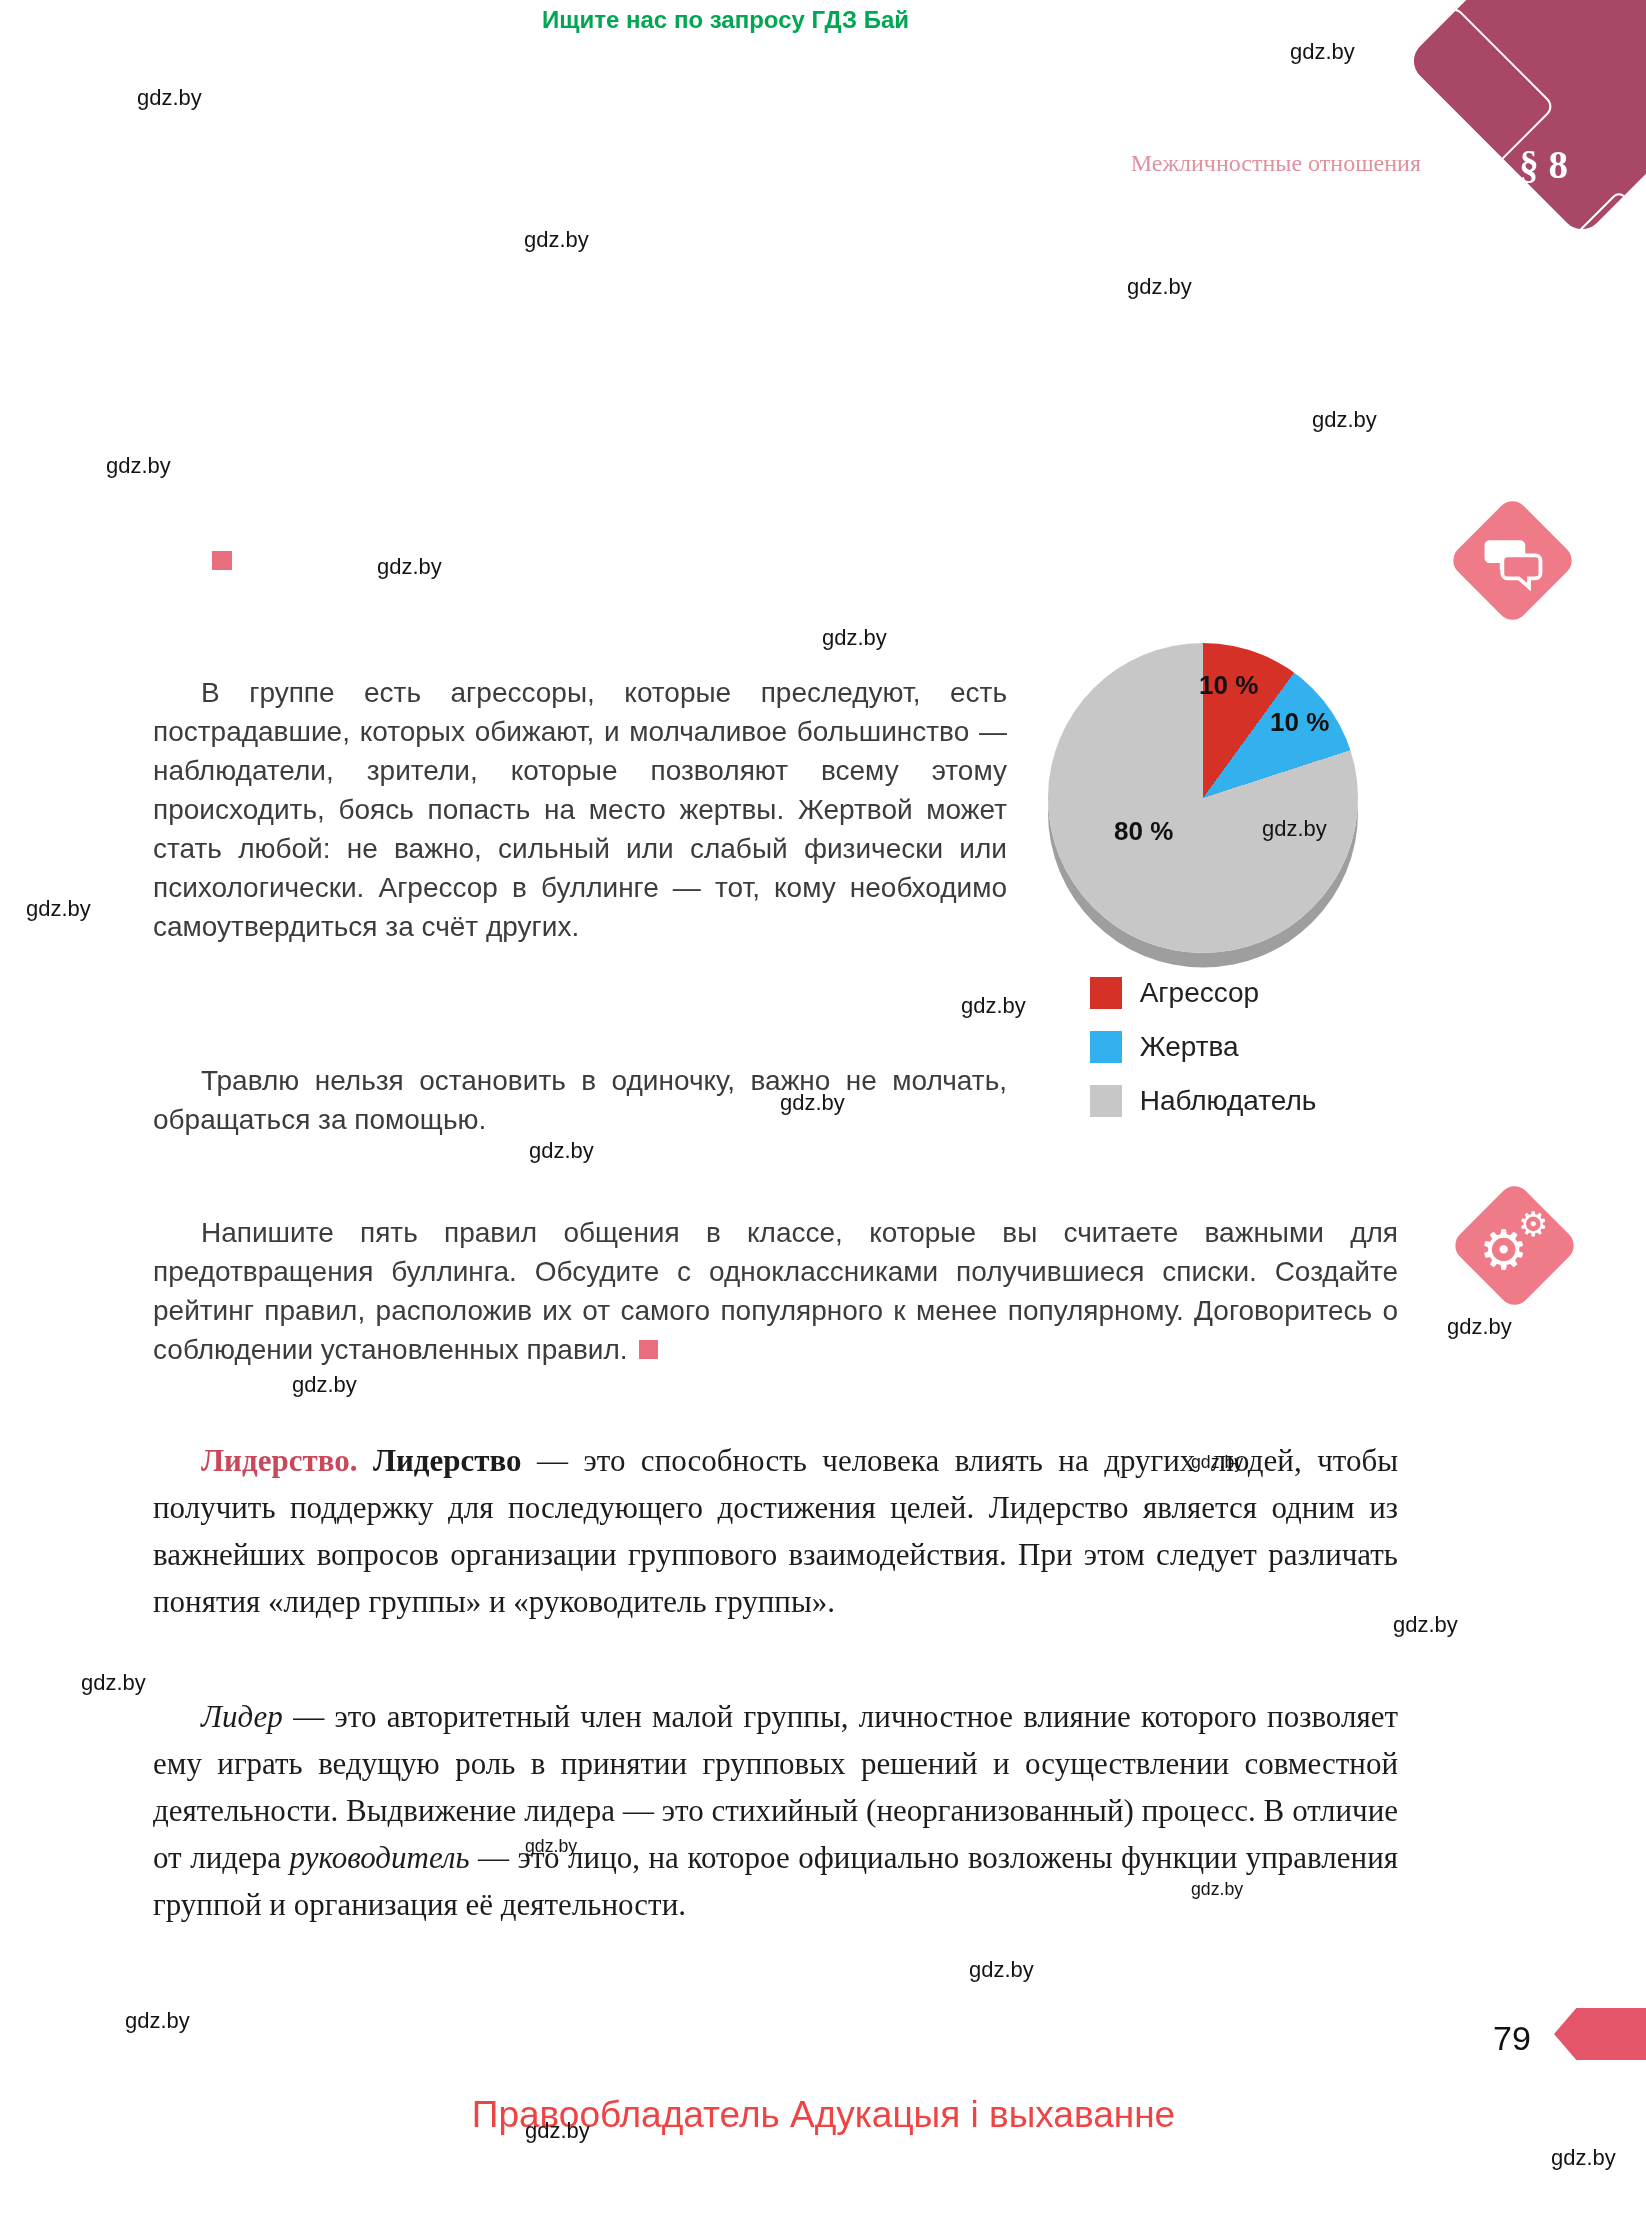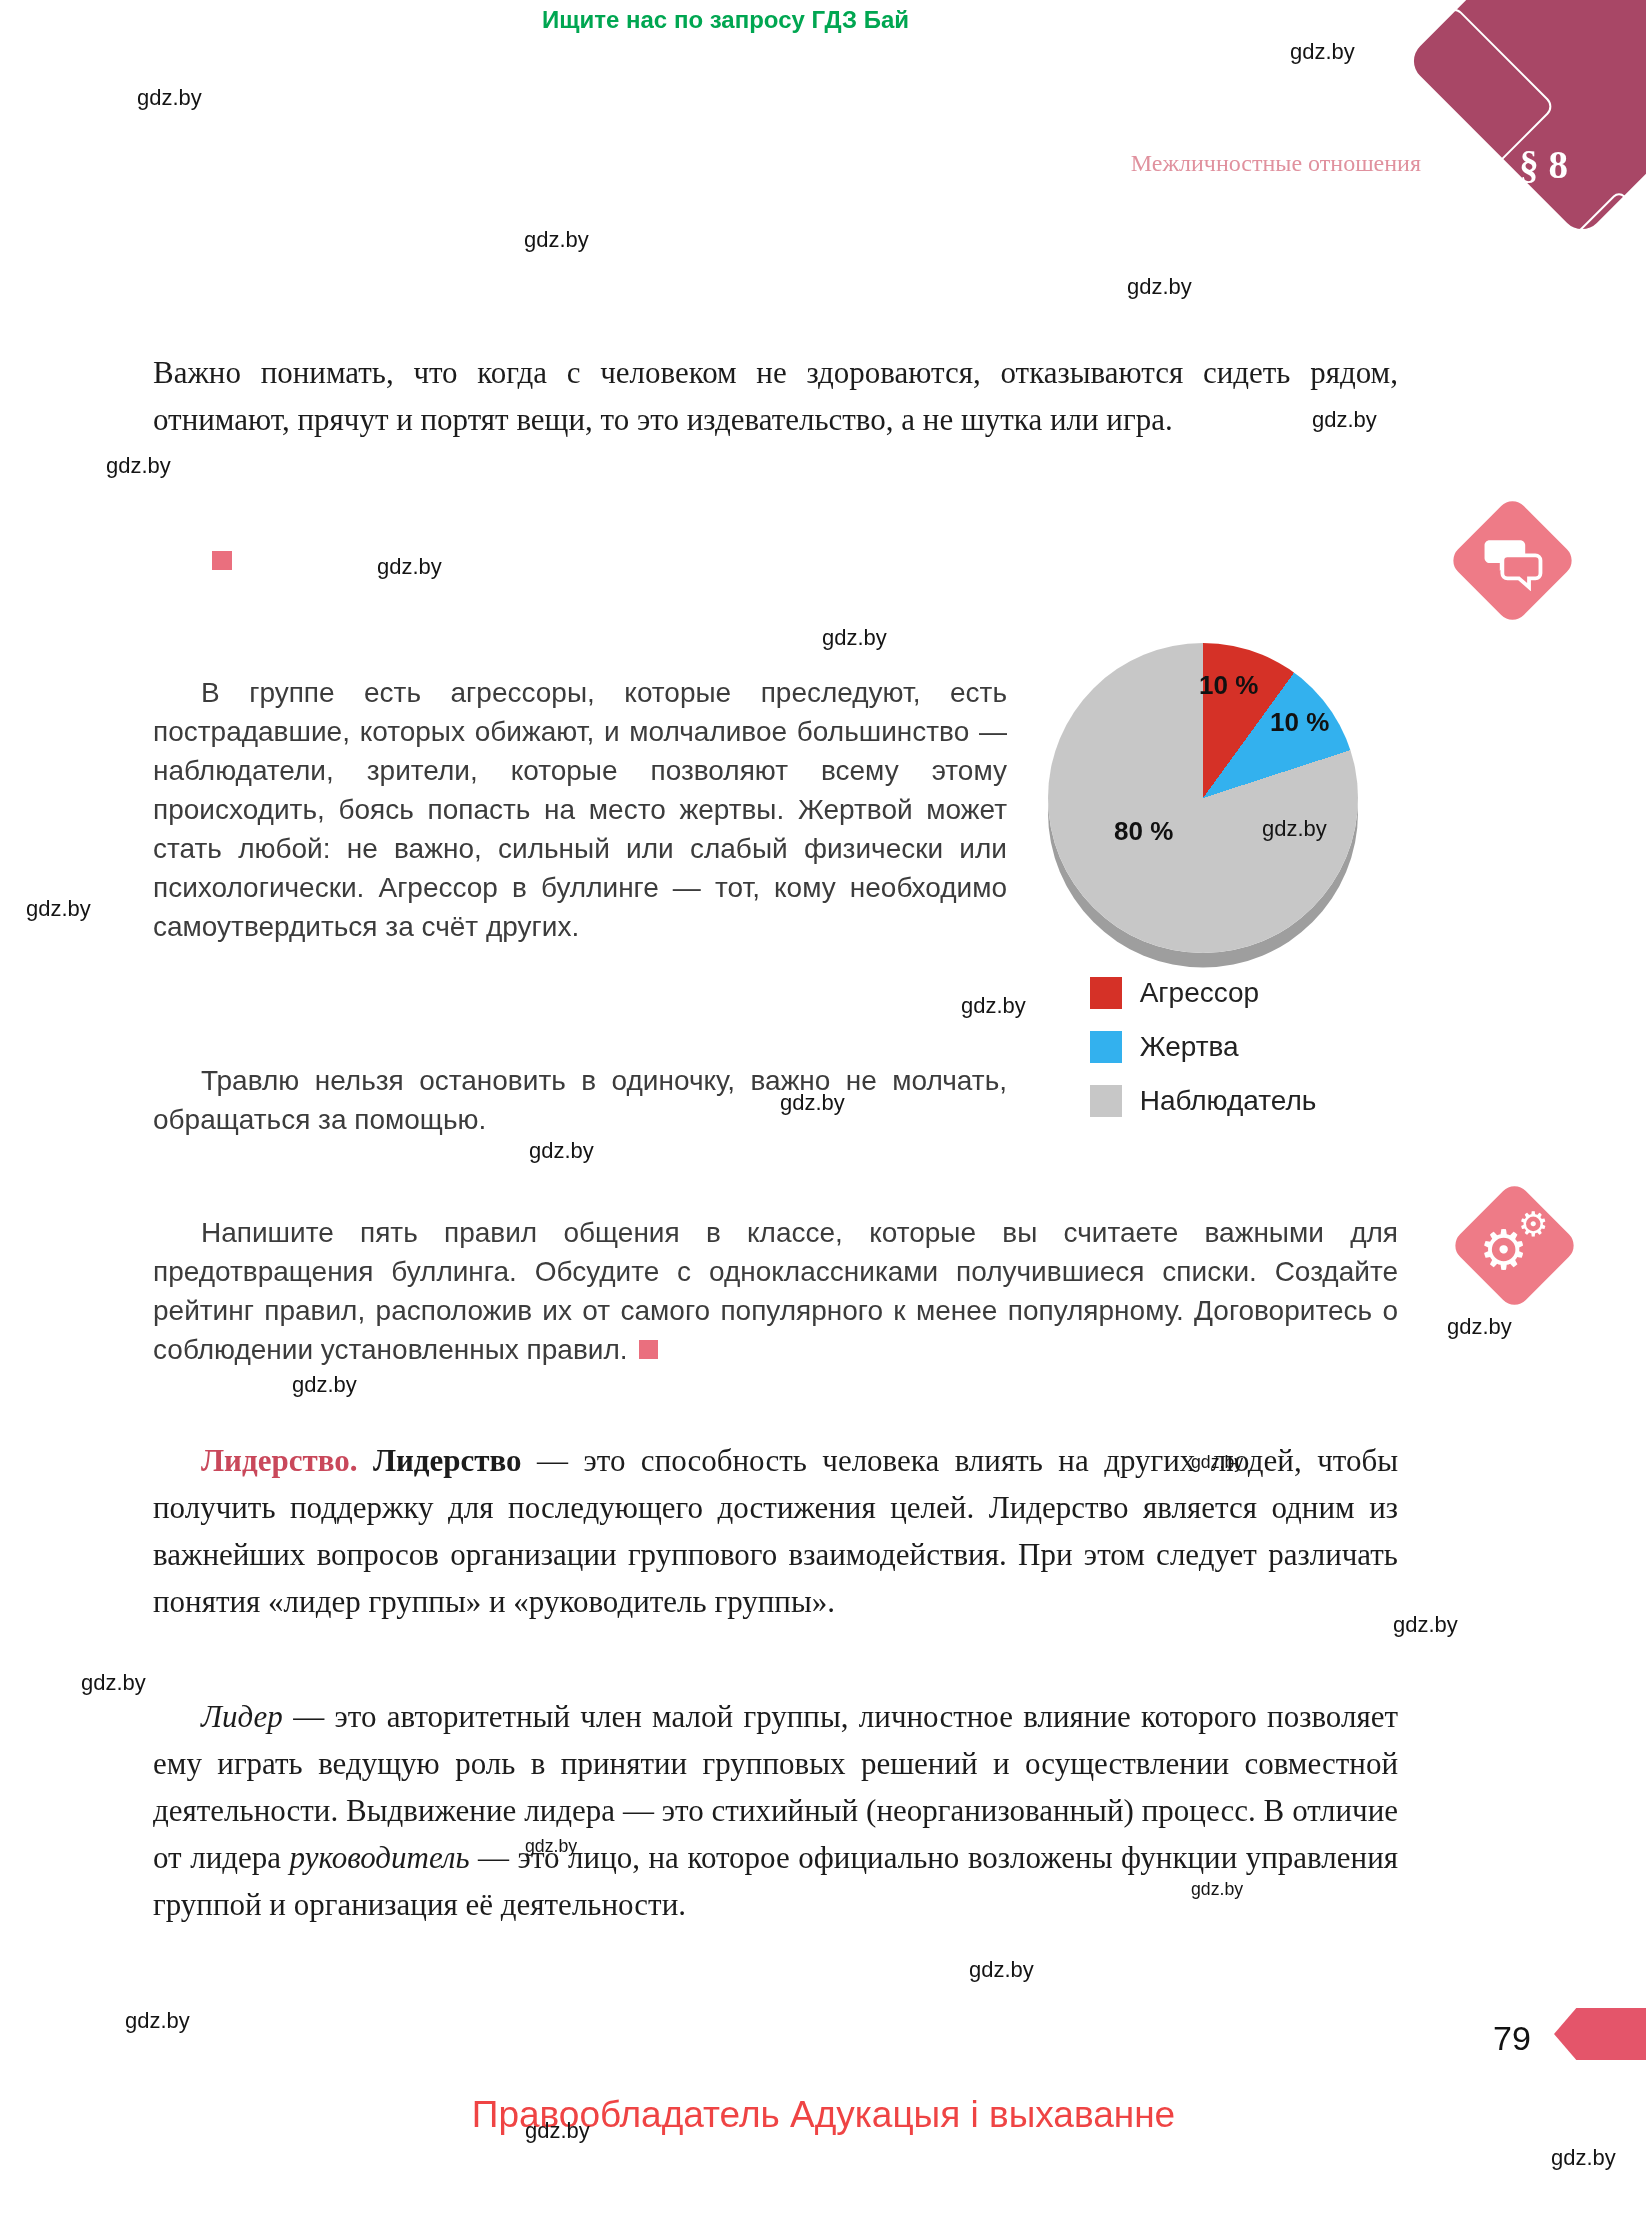--- a/index.html
+++ b/index.html
@@ -67,23 +67,20 @@
 
   <div class="corner">
     <div class="d-big"></div>
     <div class="d-out"></div>
     <div class="d-out2"></div>
     <div class="badge">§ 8</div>
   </div>
 
   <div class="section-title">Межличностные отношения</div>
 
-  <p class="para serif w-full" style="top:318px">
-    <span>Важно понимать, что когда с человеком не здороваются, отказываются сидеть рядом, отнимают, прячут и портят вещи, то это издевательство, а не шутка или игра.</span>
-  </p>
 
   <p class="para sans ind" style="top:513px;width:870px">
     <span class="marker"></span>
   </p>
 
   <div class="icon-diamond" style="left:1466px;top:514px">
     <svg class="icon-inner" viewBox="0 0 48 48">
       <path d="M6 8h24c2.2 0 4 1.8 4 4v10c0 2.2-1.8 4-4 4h-9l-7 6v-6H6c-2.2 0-4-1.8-4-4V12c0-2.2 1.8-4 4-4z" fill="#ffffff"></path>
       <path d="M20 20h22c2.2 0 4 1.8 4 4v10c0 2.2-1.8 4-4 4h-5v7l-8-7h-9c-2.2 0-4-1.8-4-4V24c0-2.2 1.8-4 4-4z" fill="#ee7b87" stroke="#ffffff" stroke-width="3"></path>
     </svg>

